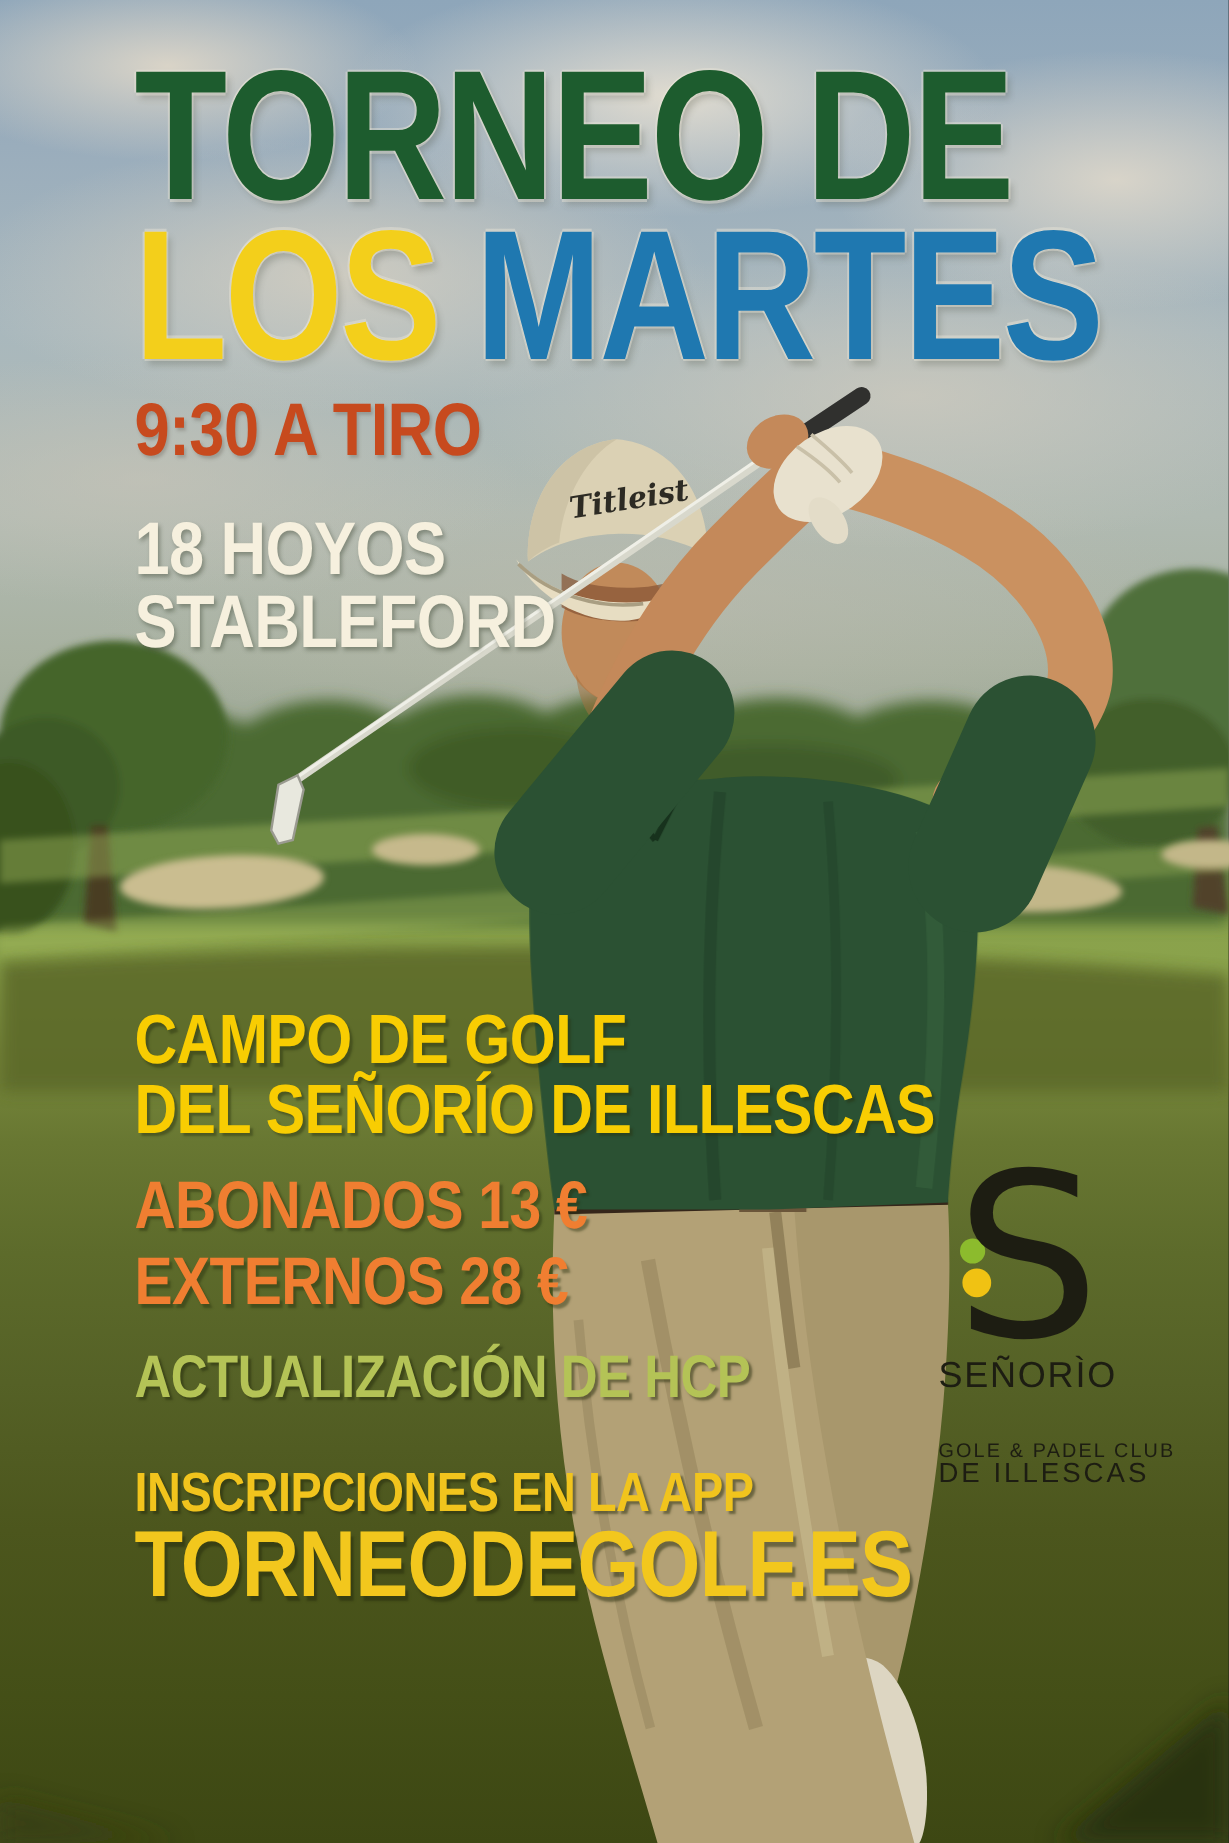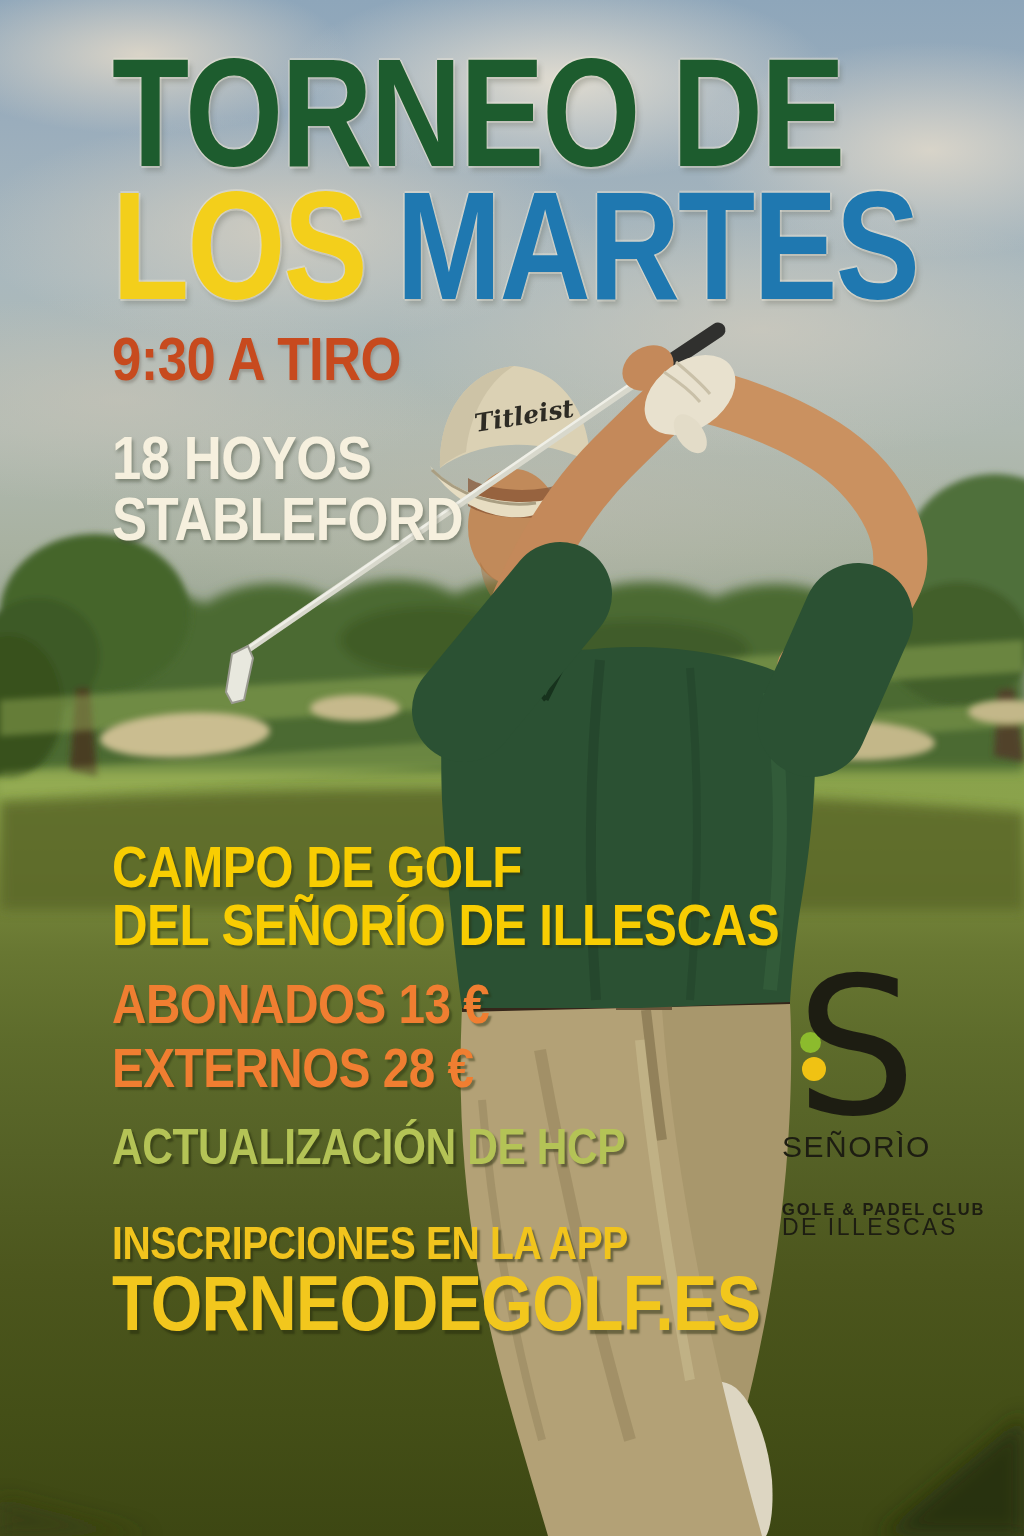--- a/index.html
+++ b/index.html
@@ -41,21 +41,21 @@
   .s1{top:1220px;font-size:46px;color:#f1c41d;text-shadow:3px 3px 2px rgba(35,42,12,.5);}
   .s2{top:1264px;font-size:78px;color:#f2c71d;text-shadow:3px 4px 2px rgba(35,42,12,.5);}
   .logo{position:absolute;left:770px;top:950px;width:250px;height:290px;z-index:3;color:#1d1d12;}
   .logo-dot{position:absolute;border-radius:50%;}
   .dot-green{left:30px;top:82px;width:21px;height:21px;background:#8cbb2d;}
   .dot-yellow{left:32px;top:107px;width:24px;height:24px;background:#f0c213;}
   .logo-s{position:absolute;left:26px;top:3px;font-family:"DejaVu Sans",sans-serif;
           font-size:190px;font-weight:400;line-height:1;}
   .logo-n1{position:absolute;left:12px;top:180px;font-size:30px;letter-spacing:1.5px;font-weight:400;text-align:center;}
   .logo-n2{position:absolute;left:12px;top:216px;font-size:23px;letter-spacing:2.5px;font-weight:400;margin-top:48px;}
-  .logo-tag{position:absolute;left:12px;top:250px;font-size:16.5px;letter-spacing:1.8px;font-weight:700;}
+  .logo-tag{position:absolute;left:12px;top:250px;font-size:16.5px;letter-spacing:1.8px;font-weight:400;}
 </style>
 </head>
 <body>
 
 <div class="poster">
 
   <svg class="scene" viewBox="0 0 1024 1536" aria-hidden="true">
     <defs>
       <filter id="b6" x="-20%" y="-20%" width="140%" height="140%">
           <feGaussianBlur stdDeviation="6"></feGaussianBlur>

